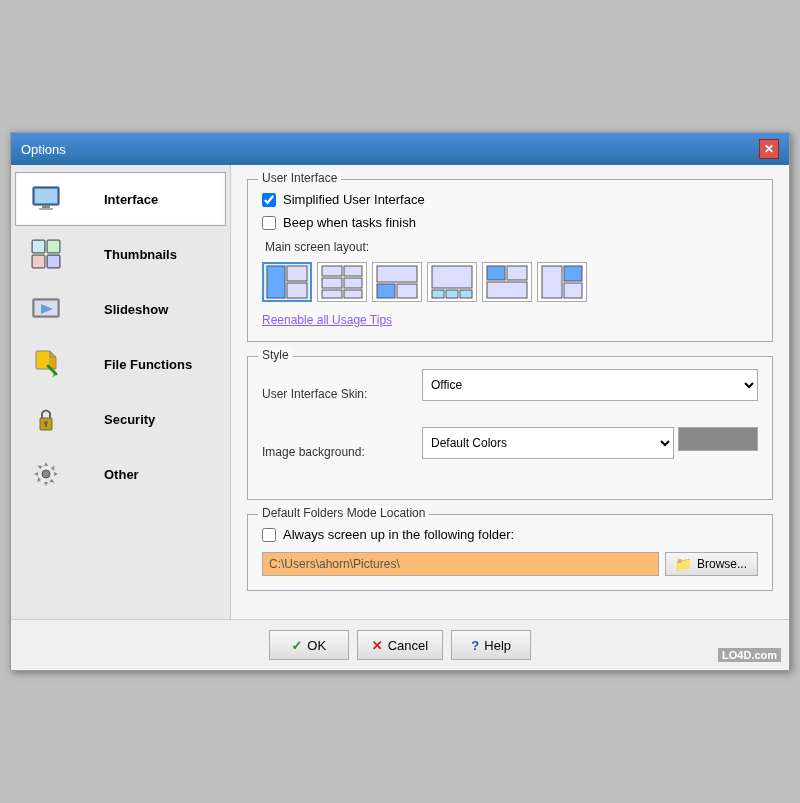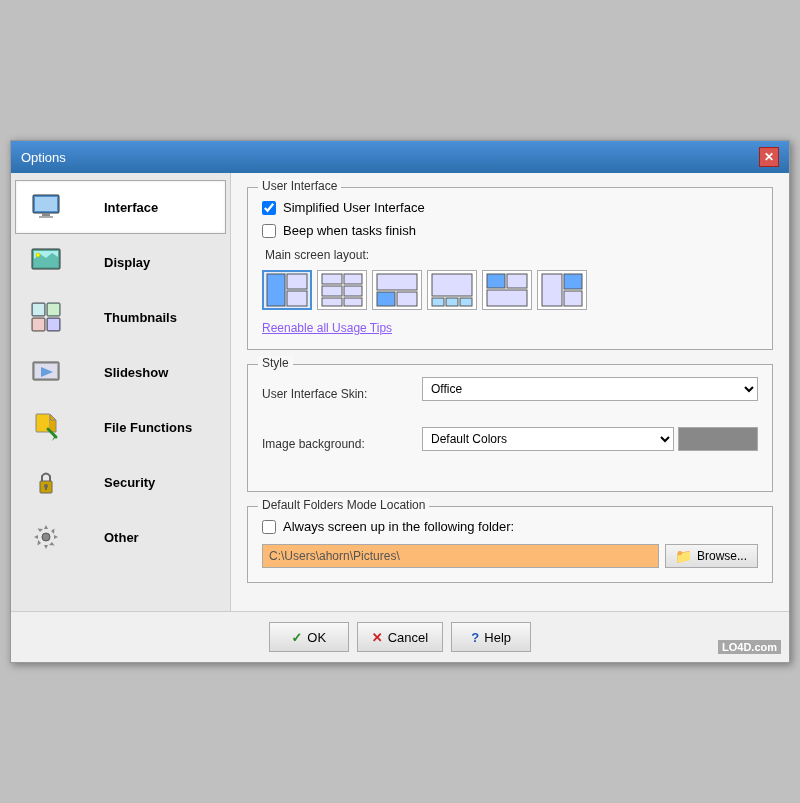--- a/index.html
+++ b/index.html
@@ -155,21 +155,21 @@
       align-items: flex-end;
       margin-bottom: 26px;
     }
     .style-row label {
       width: 160px;
       font-size: 12px;
       color: #333;
     }
     .style-row select {
       flex: 1;
-      height: 24px;
+      height: 32px;
       border: 1px solid #aaa;
       background: white;
       font-size: 12px;
       padding: 2px 4px;
     }
     .color-select-group {
       display: flex;
       flex: 1;
       gap: 4px;
     }
@@ -267,31 +267,20 @@
           <svg width="32" height="32" viewBox="0 0 32 32">
             <rect x="3" y="4" width="26" height="18" rx="1" fill="#4a90d9" stroke="#333" stroke-width="1"></rect>
             <rect x="5" y="6" width="22" height="14" fill="#a8d0f0"></rect>
             <rect x="12" y="22" width="8" height="3" fill="#888"></rect>
             <rect x="9" y="25" width="14" height="2" fill="#aaa"></rect>
           </svg>
         </div>
         <span class="label">Interface</span>
       </div>
 
-      <div class="sidebar-item">
-        <div class="icon">
-          <svg width="32" height="32" viewBox="0 0 32 32">
-            <rect x="2" y="3" width="28" height="20" rx="1" fill="#5a9" stroke="#333" stroke-width="1"></rect>
-            <rect x="4" y="5" width="24" height="16" fill="#aee"></rect>
-            <path d="M4 13 L10 8 L16 12 L22 7 L28 11 L28 21 L4 21 Z" fill="#4a9" opacity="0.7"></path>
-            <ellipse cx="8" cy="9" rx="2" ry="2" fill="#ff0" stroke="#aa0" stroke-width="0.5"></ellipse>
-          </svg>
-        </div>
-        <span class="label">Display</span>
-      </div>
 
       <div class="sidebar-item">
         <div class="icon">
           <svg width="32" height="32" viewBox="0 0 32 32">
             <rect x="2" y="2" width="13" height="13" rx="1" fill="#8ac" stroke="#555" stroke-width="1"></rect>
             <rect x="3" y="3" width="11" height="11" fill="#cee"></rect>
             <rect x="17" y="2" width="13" height="13" rx="1" fill="#8ca" stroke="#555" stroke-width="1"></rect>
             <rect x="18" y="3" width="11" height="11" fill="#cec"></rect>
             <rect x="2" y="17" width="13" height="13" rx="1" fill="#ca8" stroke="#555" stroke-width="1"></rect>
             <rect x="3" y="18" width="11" height="11" fill="#ecc"></rect>

